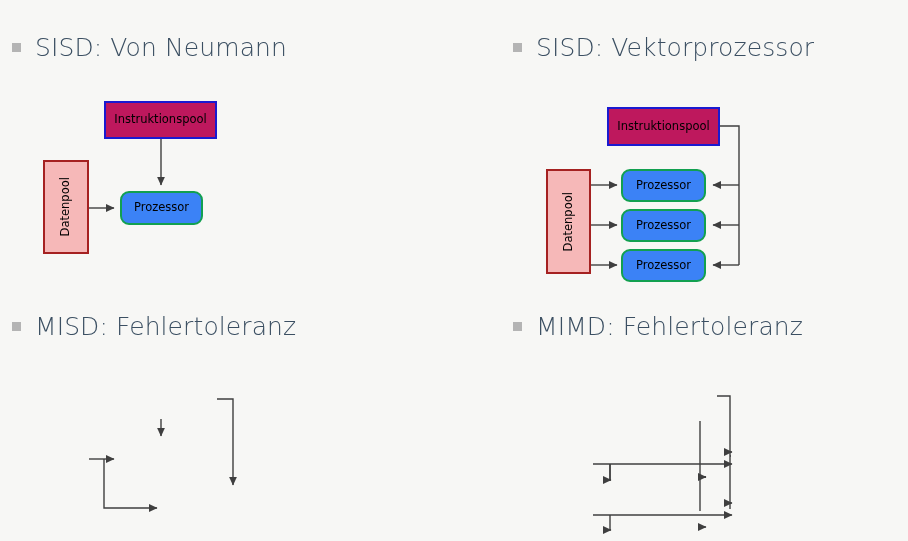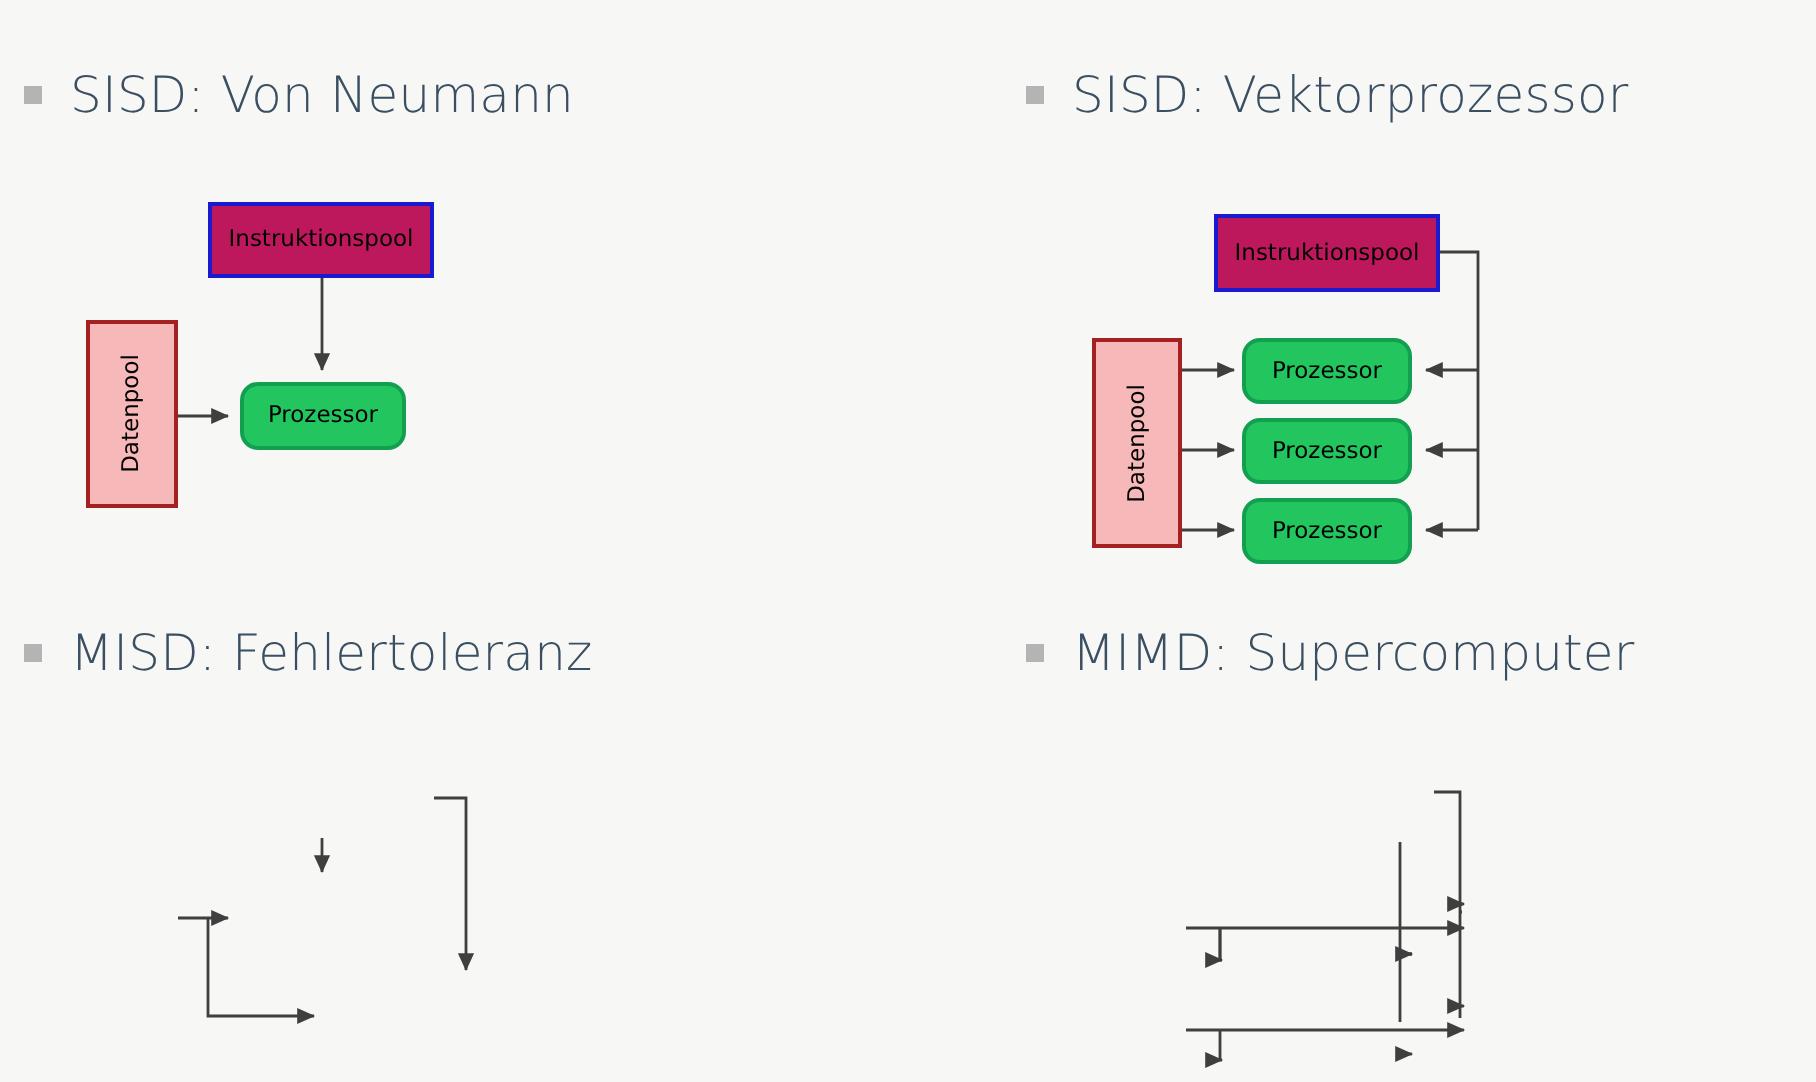--- a/index.html
+++ b/index.html
@@ -76,21 +76,21 @@
     color: #000;
     line-height: 1;
     text-align: center;
   }
   .node-instr {
     background: #be185d;
     border: 2px solid #1a1ad0;
     border-radius: 0;
   }
   .node-proc {
-    background: #22c55e;
+    background: #3b82f6;
     border: 2.5px solid #12a050;
     border-radius: 9px;
   }
   .node-data {
     background: #f6b8b8;
     border: 2.5px solid #a52121;
     border-radius: 0;
   }
   .node-data .vtext {
     transform: rotate(-90deg);
@@ -203,21 +203,21 @@
 
       <path d="M104,163 L104,212 L157,212" stroke="#3f3f3f" stroke-width="1.4" fill="none" marker-end="url(#ah-misd)"></path>
     </svg>
 
   </div>
 
   <div class="quad" id="quad-mimd">
 
     <div class="heading" id="heading-mimd" style="left:59px; top:18px;">
       <span class="bullet-square"></span>
-      <span class="heading-text">MIMD: Supercomputer</span>
+      <span class="heading-text">MIMD: Fehlertoleranz</span>
     </div>
 
     <svg class="wires">
       <defs>
         <marker id="ah-mimd" markerWidth="7" markerHeight="7" refX="6" refY="3.2" orient="auto">
           <path d="M0,0.3 L6.4,3.2 L0,6.1 z" fill="#3f3f3f"></path>
         </marker>
       </defs>
 
       <path d="M246,125 L246,215" stroke="#3f3f3f" stroke-width="1.4" fill="none"></path>

